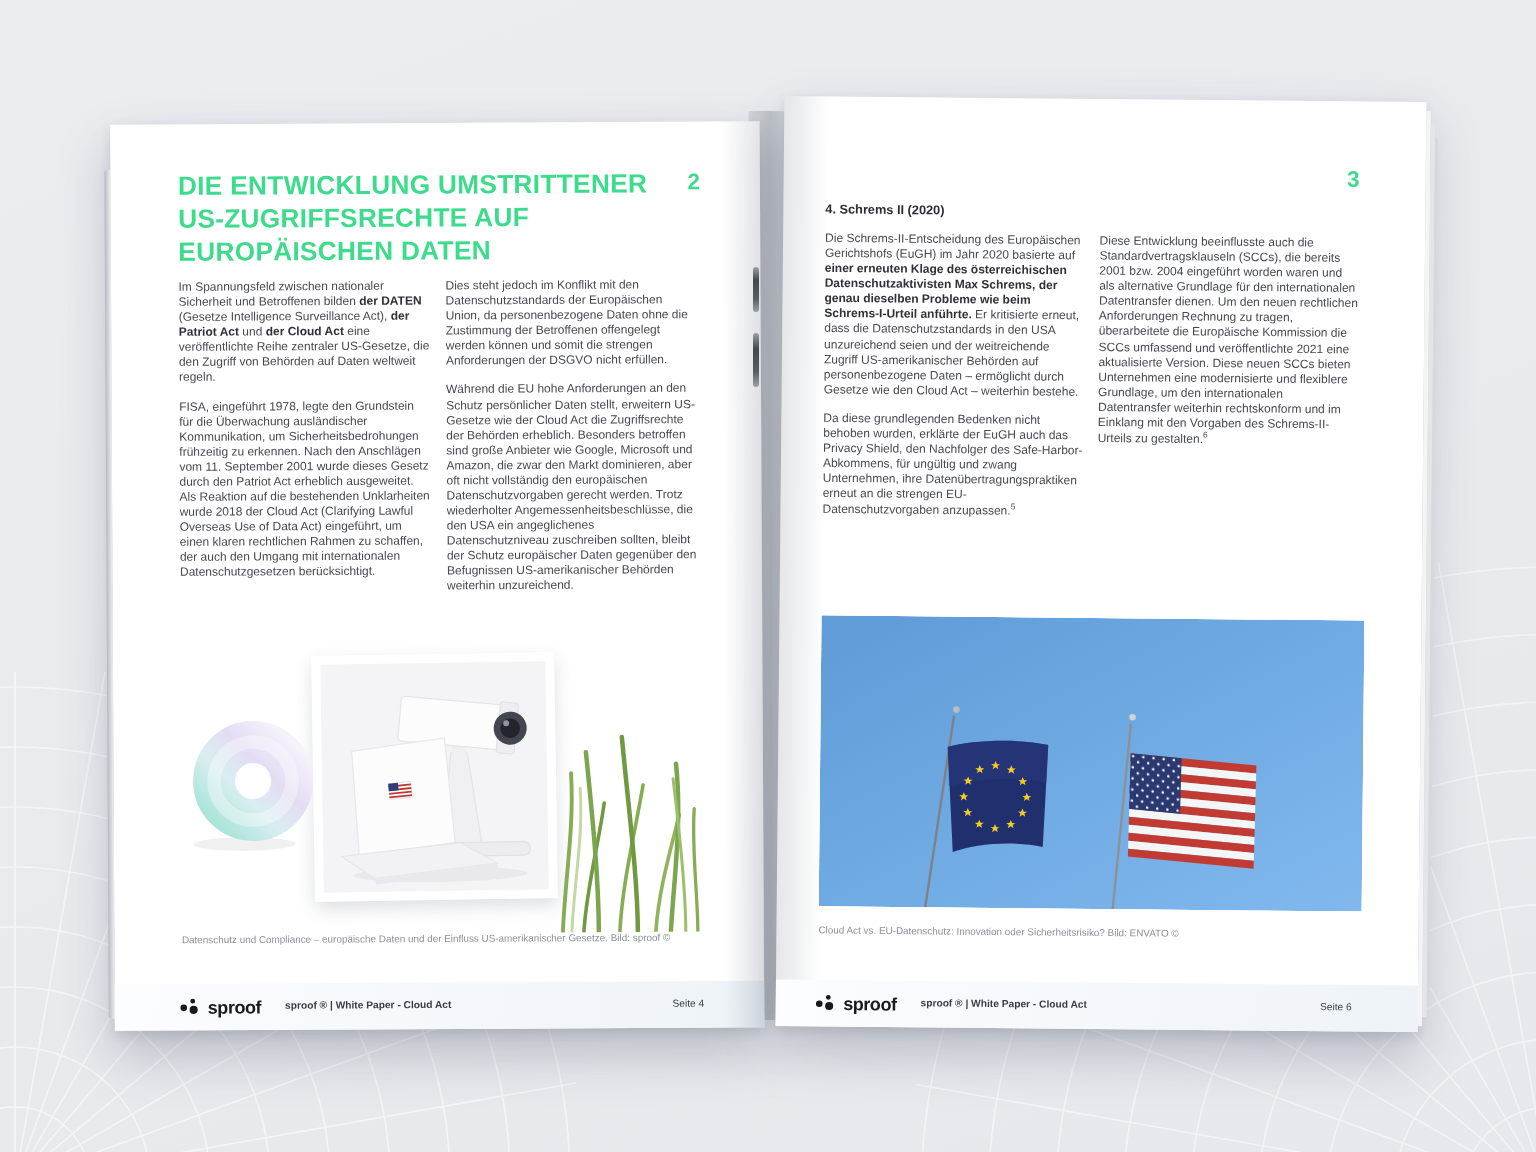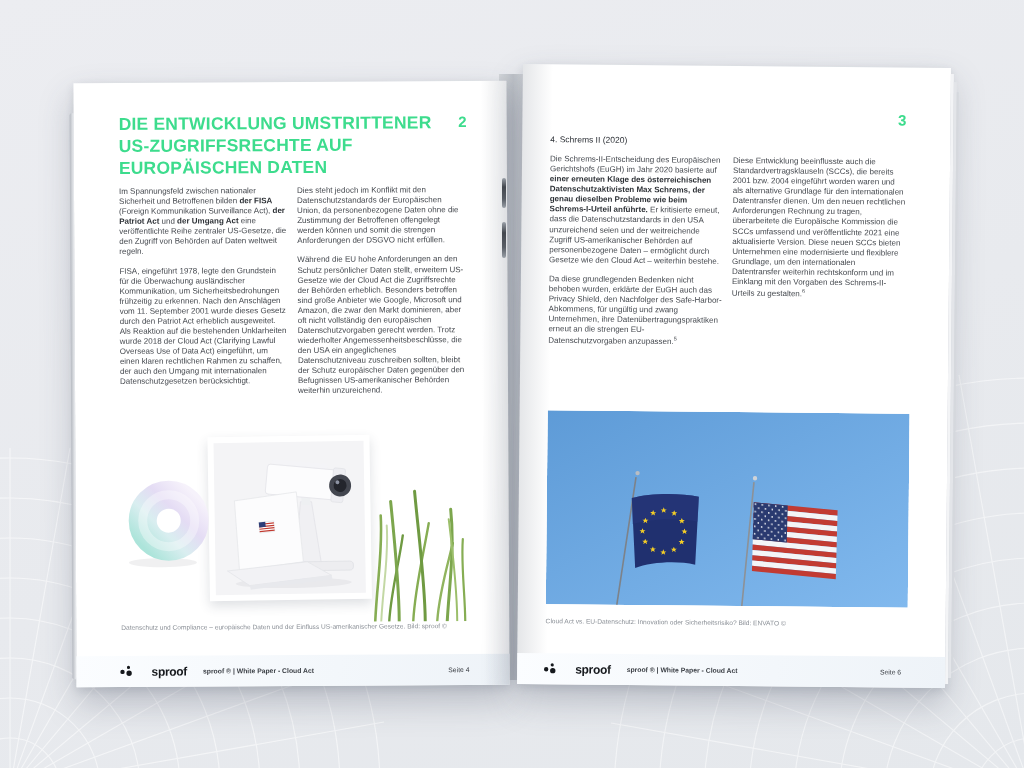--- a/index.html
+++ b/index.html
@@ -48,21 +48,21 @@
   .bt sup{font-size:5.5px;}
   .caption{position:absolute;font-size:6.6px;color:var(--cap-txt);}
   .cols{position:absolute;display:flex;gap:10px;}
   .col{flex:0 0 auto;}
 
   
   .pfoot{position:absolute;left:0;right:0;bottom:0;height:31px;
     background:linear-gradient(100deg,#fbfdff 0%,#f3f7fb 60%,#eef3f8 100%);
     display:flex;align-items:center;}
   .brand{display:flex;align-items:center;gap:4px;}
-  .brand-word{font-weight:700;font-size:12px;color:#16191d;letter-spacing:-.3px;margin-left:13px;}
+  .brand-word{font-weight:700;font-size:12px;color:#16191d;letter-spacing:-.3px;}
   .foot-meta{font-size:6.8px;font-weight:700;color:#3a3e44;margin-left:16px;}
   .foot-page{font-size:6.8px;color:#3a3e44;margin-left:auto;}
 
   
   .lp-title{position:absolute;left:45px;top:30px;color:var(--accent);
     font-weight:700;font-size:17.5px;line-height:22px;letter-spacing:.2px;}
   .lp-title div{white-space:nowrap;}
   .lp .pnum{right:40px;top:32px;}
   .lp .cols{left:45px;top:104px;}
   .lp .col{width:168px;}
@@ -71,21 +71,21 @@
   .photo-frame{position:absolute;left:88px;top:6px;width:150px;height:152px;
     background:#ffffff;padding:6px;box-shadow:0 5px 12px rgba(50,60,78,.16);
     transform:rotate(-.6deg);z-index:1;}
   .photo-inner{width:100%;height:100%;background:#f4f4f6;}
   .grass{position:absolute;right:-4px;bottom:-10px;z-index:4;}
   .lp .caption{left:45px;top:541px;}
   .lp .pfoot{padding:0 40px 0 43px;}
 
   
   .rp .pnum{right:44px;top:44px;}
-  .rp-heading{position:absolute;left:28px;top:70px;font-size:8.5px;font-weight:400;color:#2b2f35;}
+  .rp-heading{position:absolute;left:28px;top:70px;font-size:8.5px;font-weight:700;color:#2b2f35;}
   .rp .cols{left:28px;top:90px;}
   .rp .col{width:173px;}
   .flags-img{position:absolute;left:28px;top:346px;width:362px;height:194px;overflow:hidden;}
   .rp .caption{left:28px;top:553px;}
   .rp .pfoot{padding:0 44px 0 26px;}
 </style>
 </head>
 <body>
 
 <div class="stage">
@@ -145,21 +145,21 @@
 
       <div class="lp-title">
         <div>DIE ENTWICKLUNG UMSTRITTENER</div>
         <div>US-ZUGRIFFSRECHTE AUF</div>
         <div>EUROPÄISCHEN DATEN</div>
       </div>
       <div class="pnum">2</div>
 
       <div class="cols">
         <div class="col">
-          <p class="bt"><span>Im Spannungsfeld zwischen nationaler Sicherheit und Betroffenen bilden </span><b>der FISA</b><span> (Foreign Kommunikation Surveillance Act), </span><b>der Patriot Act</b><span> und </span><b>der Umgang Act</b><span> eine veröffentlichte Reihe zentraler US-Gesetze, die den Zugriff von Behörden auf Daten weltweit regeln.</span></p>
+          <p class="bt"><span>Im Spannungsfeld zwischen nationaler Sicherheit und Betroffenen bilden </span><b>der DATEN</b><span> (Gesetze Intelligence Surveillance Act), </span><b>der Patriot Act</b><span> und </span><b>der Cloud Act</b><span> eine veröffentlichte Reihe zentraler US-Gesetze, die den Zugriff von Behörden auf Daten weltweit regeln.</span></p>
           <p class="bt">FISA, eingeführt 1978, legte den Grundstein für die Überwachung ausländischer Kommunikation, um Sicherheitsbedrohungen frühzeitig zu erkennen. Nach den Anschlägen vom 11. September 2001 wurde dieses Gesetz durch den Patriot Act erheblich ausgeweitet. Als Reaktion auf die bestehenden Unklarheiten wurde 2018 der Cloud Act (Clarifying Lawful Overseas Use of Data Act) eingeführt, um einen klaren rechtlichen Rahmen zu schaffen, der auch den Umgang mit internationalen Datenschutzgesetzen berücksichtigt.</p>
         </div>
         <div class="col">
           <p class="bt">Dies steht jedoch im Konflikt mit den Datenschutzstandards der Europäischen Union, da personenbezogene Daten ohne die Zustimmung der Betroffenen offengelegt werden können und somit die strengen Anforderungen der DSGVO nicht erfüllen.</p>
           <p class="bt">Während die EU hohe Anforderungen an den Schutz persönlicher Daten stellt, erweitern US-Gesetze wie der Cloud Act die Zugriffsrechte der Behörden erheblich. Besonders betroffen sind große Anbieter wie Google, Microsoft und Amazon, die zwar den Markt dominieren, aber oft nicht vollständig den europäischen Datenschutzvorgaben gerecht werden. Trotz wiederholter Angemessenheitsbeschlüsse, die den USA ein angeglichenes Datenschutzniveau zuschreiben sollten, bleibt der Schutz europäischer Daten gegenüber den Befugnissen US-amerikanischer Behörden weiterhin unzureichend.</p>
         </div>
       </div>
 
       <div class="illus">
         <svg class="torus" width="96" height="90" viewBox="0 0 96 90">

